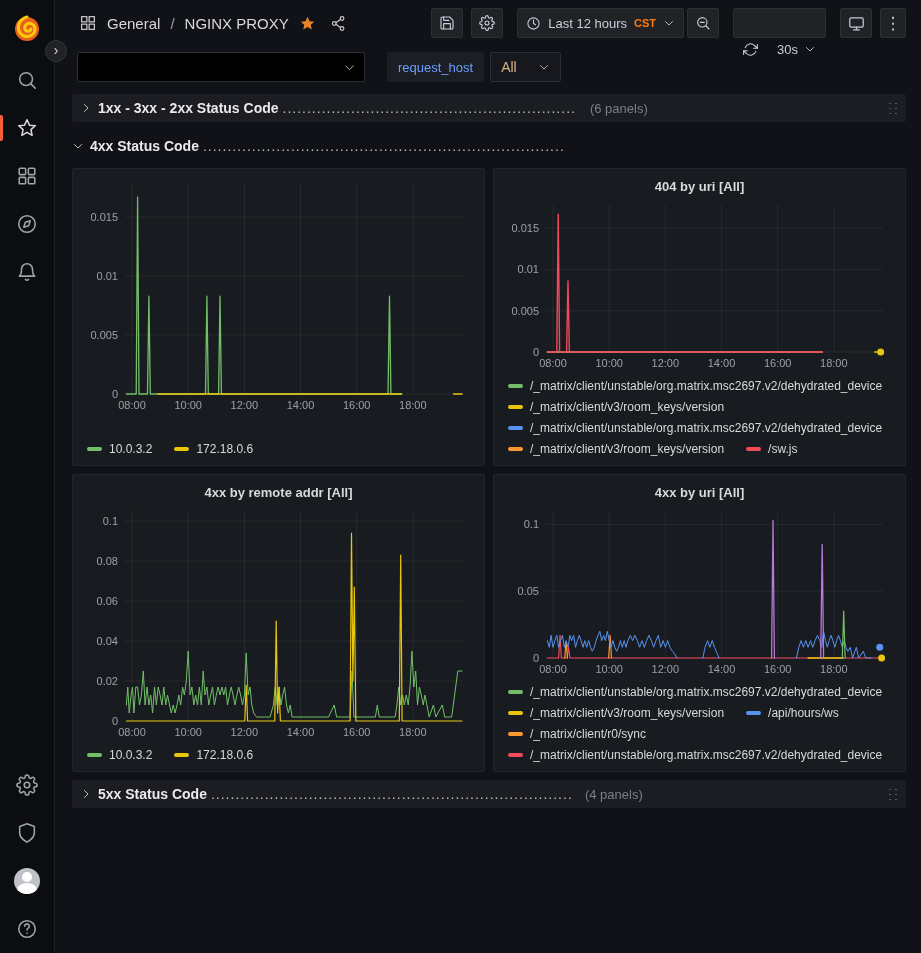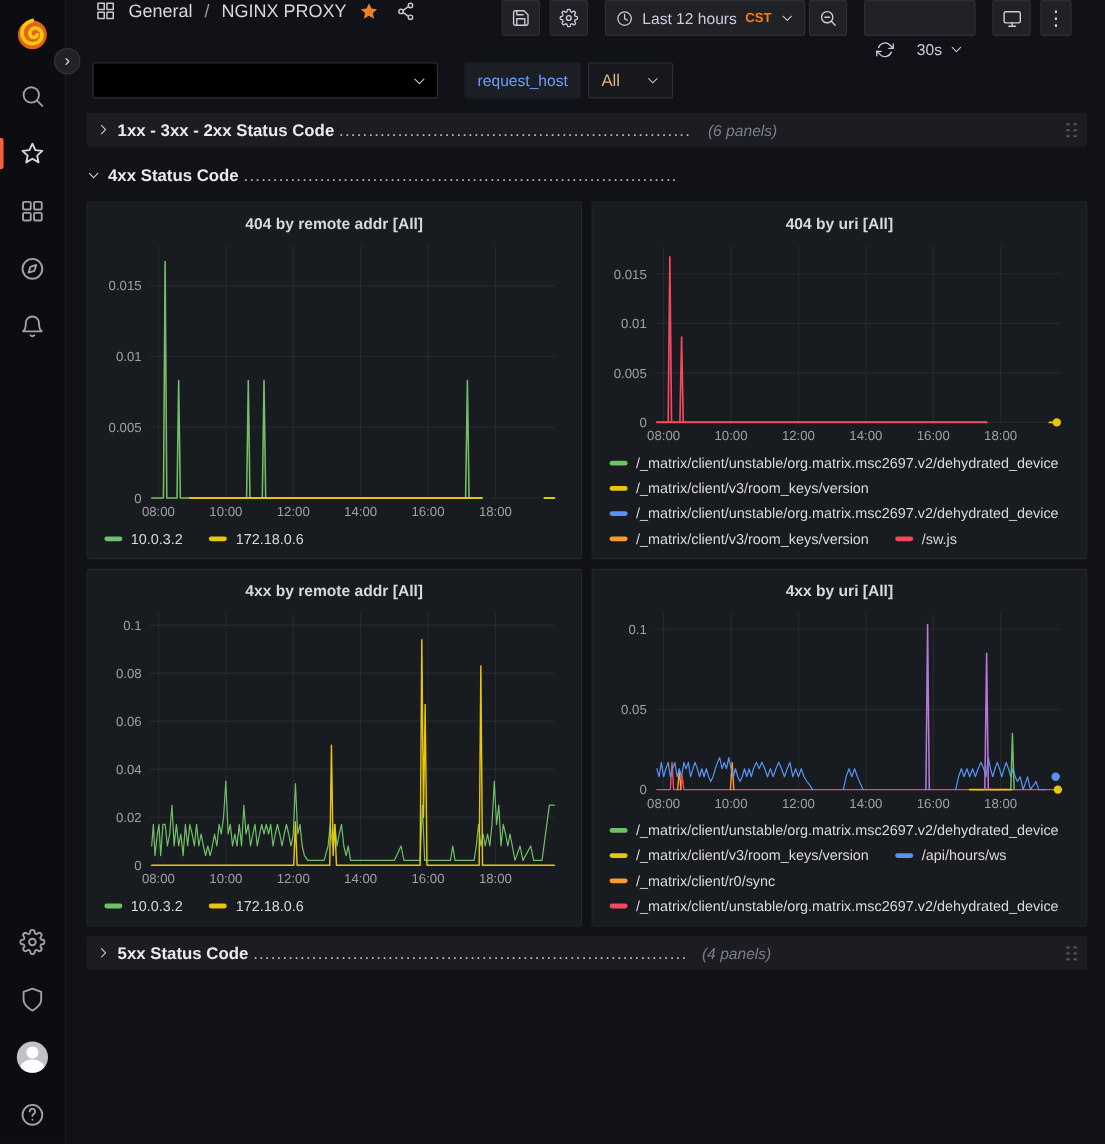--- a/index.html
+++ b/index.html
@@ -28,21 +28,21 @@
   .avatar::after { content:""; position:absolute; left:3px; top:15px; width:20px; height:14px; border-radius:50%; background:#fff; }
   .expand-btn {
     position:absolute; left:45px; top:40px; width:22px; height:22px; border-radius:50%;
     background:#202226; border:1px solid #33363d; color:#d8d9da; z-index:6;
     display:flex; align-items:center; justify-content:center; font-size:14px; line-height:1; cursor:pointer; padding-bottom:2px;
   }
 
   
   .header {
     position:absolute; left:55px; top:0; right:0; height:46px;
-    display:flex; align-items:flex-start; padding:0 28px 0 24px; background:#111217;
+    display:flex; align-items:center; padding:0 15px 0 24px; background:#111217;
   }
   .crumb { display:flex; align-items:center; gap:10px; font-size:15px; }
   .crumb .divider { color:#9d9fa5; }
   .hdr-spacer { flex:1; }
   .tb {
     height:30px; background:#202226; border:1px solid #2c3036; border-radius:2px;
     display:flex; align-items:center; gap:7px; padding:0 8px; margin-left:8px;
     color:#ccccdc; font-size:13px; cursor:pointer; white-space:nowrap;
   }
   .tb.icon-only { width:32px; justify-content:center; padding:0; }
@@ -76,21 +76,21 @@
   
   .content { position:absolute; left:55px; top:88px; right:0; bottom:0; padding:6px 15px 0 17px; }
   .rowhdr {
     height:28px; display:flex; align-items:center; padding:0 8px; border-radius:2px;
     cursor:pointer; font-size:14px;
   }
   .rowhdr.collapsed { background:#1b1d22;text-align:right; }
   .rowhdr .chev { color:#d8d9da; margin-right:6px; display:flex; }
   .rowhdr .rtitle { font-weight:bold; color:#eaeaec; white-space:nowrap; }
   .rowhdr .leader { color:#d8d9da; opacity:.85; letter-spacing:1px; overflow:hidden; white-space:nowrap; max-width:360px; margin-left:4px; }
-  .rowhdr .pcount { font-style:italic; color:#7b7f87; font-size:13px; margin-left:14px; white-space:nowrap; }
+  .rowhdr .pcount { color:#7b7f87; font-size:13px; margin-left:14px; white-space:nowrap; }
   .rowhdr .rspacer { flex:1; }
   .drag-dots {
     width:12px; height:16px; cursor:grab;
     background-image:radial-gradient(#575b63 1.2px, transparent 1.3px);
     background-size:6px 5px; background-position:1px 1px;
   }
   .grid4 {
     margin-top:8px; display:grid; grid-template-columns:413px 413px;
     grid-auto-rows:298px; gap:8px; margin-bottom:8px;
   }
@@ -291,21 +291,20 @@
         <svg class="ico" width="12" height="12" viewBox="0 0 24 24">
           <polyline points="5 9 12 16 19 9"></polyline>
         </svg>
       </span>
     <span class="rtitle">4xx Status Code</span>
     <span class="leader">............................................................................</span>
   </div>
 
   <div class="grid4">
     <section class="panel">
-      <div class="panel-title">404 by remote addr [All]</div>
       <div class="chart-box">
           <svg width="391" height="238" style="font-family: &quot;Liberation Sans&quot;, sans-serif;">
             <line x1="49.020833333333336" y1="8" x2="49.020833333333336" y2="218" stroke="rgba(204,204,220,0.08)"></line>
             <text x="49.020833333333336" y="233" text-anchor="middle" fill="#9da0a6" font-size="11">08:00</text>
             <line x1="105.1875" y1="8" x2="105.1875" y2="218" stroke="rgba(204,204,220,0.08)"></line>
             <text x="105.1875" y="233" text-anchor="middle" fill="#9da0a6" font-size="11">10:00</text>
             <line x1="161.35416666666669" y1="8" x2="161.35416666666669" y2="218" stroke="rgba(204,204,220,0.08)"></line>
             <text x="161.35416666666669" y="233" text-anchor="middle" fill="#9da0a6" font-size="11">12:00</text>
             <line x1="217.52083333333334" y1="8" x2="217.52083333333334" y2="218" stroke="rgba(204,204,220,0.08)"></line>
             <text x="217.52083333333334" y="233" text-anchor="middle" fill="#9da0a6" font-size="11">14:00</text>

